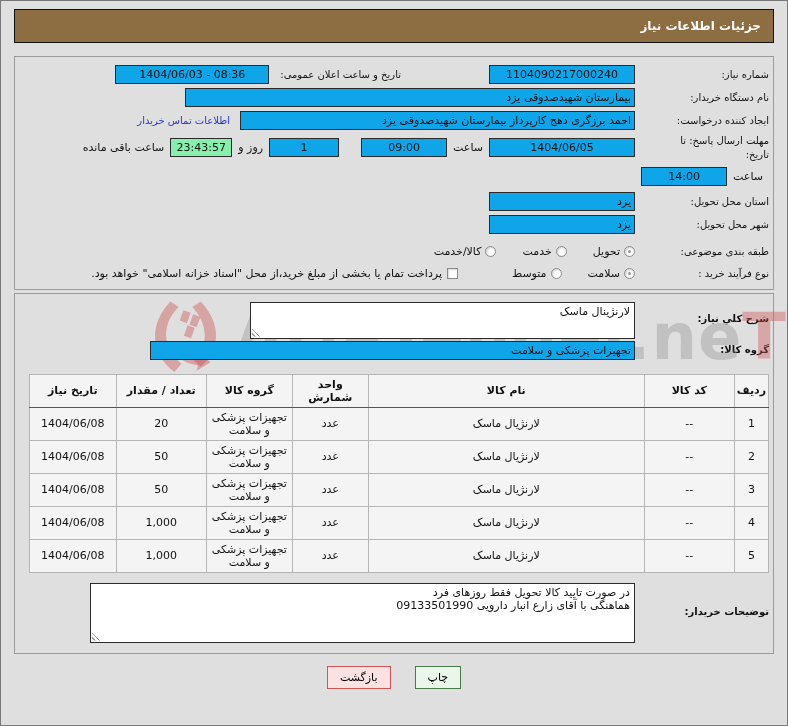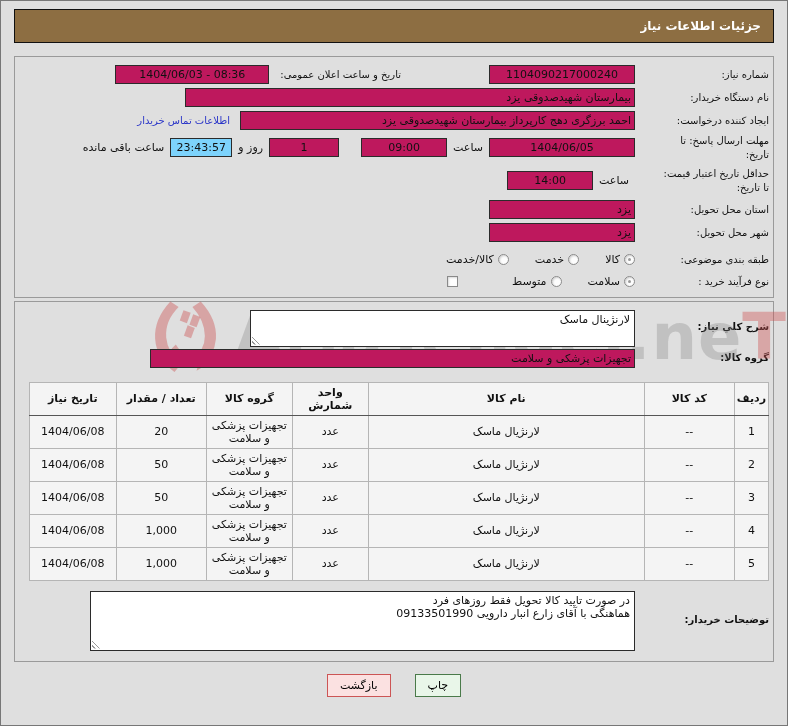--- a/index.html
+++ b/index.html
@@ -29,25 +29,25 @@
   .panel { margin:0 13px; border:1px solid #9a9a9a; padding:8px 4px; }
   .panel1 { margin-top:13px; }
   .panel2 { margin-top:3px; }
   .frow { display:flex; align-items:center; margin-bottom:4px; }
   .flabel {
     flex:none; width:134px; font-size:10px; padding-left:4px;
     white-space:pre-line; line-height:1.35;
   }
   .blabel { font-weight:bold; }
   .tb {
-    flex:none; height:19px; border:1px solid #2b2b2b; background:#be185d;
+    flex:none; height:19px; border:1px solid #2b2b2b; background:#0ea5e9;
     font:11px "DejaVu Sans", sans-serif; padding:0 3px; position:relative; color:#111;
   }
   .ltr { direction:ltr; text-align:center; }
-  .yellow { background:#7dd3fc; }
+  .yellow { background:#86efac; }
   .inline-lbl { font-size:11px; margin:0 6px; white-space:nowrap; }
   .gap22 { margin-right:22px; }
   .contact-link { font-size:10px; color:#2a35c8; margin-right:10px; cursor:pointer; position:relative; }
   
   .opt { display:inline-flex; align-items:center; margin-left:26px; font-size:11px; cursor:default; }
   .radio {
     display:inline-block; width:11px; height:11px; border:1px solid #8a8a8a; border-radius:50%;
     background:#fdfdfd; box-shadow:inset 1px 1px 2px rgba(0,0,0,0.18); margin-left:4px; position:relative;
   }
   .radio.sel::after { content:""; position:absolute; inset:3px; border-radius:50%; background:#9a9a9a; }
@@ -125,41 +125,39 @@
     <input class="tb ltr" style="width: 146px;" readonly="" value="1404/06/05">
     <span class="inline-lbl">ساعت</span>
     <input class="tb ltr" style="width: 86px;" readonly="" value="09:00">
     <input class="tb ltr gap22" style="width: 70px;" readonly="" value="1">
     <span class="inline-lbl">روز و</span>
     <input class="tb ltr yellow" style="width: 62px;" readonly="" value="23:43:57">
     <span class="inline-lbl">ساعت باقی مانده</span>
   </div>
 
   <div class="frow" style="margin-bottom:6px;">
-    <div class="flabel">حداقل تاریخ اعتبار قیمت:
-تا تاریخ:</div>
     <span class="inline-lbl">ساعت</span>
     <input class="tb ltr" style="width: 86px;" readonly="" value="14:00">
   </div>
 
   <div class="frow">
     <div class="flabel">استان محل تحویل:</div>
     <input class="tb" style="width: 146px;" readonly="" value="یزد">
   </div>
 
   <div class="frow">
     <div class="flabel">شهر محل تحویل:</div>
     <input class="tb" style="width: 146px;" readonly="" value="یزد">
   </div>
 
   <div class="frow" style="margin-top:8px;">
     <div class="flabel">طبقه بندی موضوعی:</div>
     <div id="category-options"><span class="opt">
           <span class="radio sel"></span>
-          <span>کالا</span>
+          <span>تحویل</span>
         </span><span class="opt">
           <span class="radio"></span>
           <span>خدمت</span>
         </span><span class="opt">
           <span class="radio"></span>
           <span>کالا/خدمت</span>
         </span></div>
   </div>
 
   <div class="frow" style="margin-top:6px;margin-bottom:0;">
@@ -168,20 +166,21 @@
         <span class="opt">
           <span class="radio sel"></span>
           <span>سلامت</span>
         </span>
         <span class="opt">
           <span class="radio"></span>
           <span>متوسط</span>
         </span>
       </div>
     <span class="cb" style="margin-right:28px;"></span>
+    <span class="cbl">پرداخت تمام یا بخشی از مبلغ خرید،از محل "اسناد خزانه اسلامی" خواهد بود.</span>
   </div>
 
 </div>
 
 <div class="panel panel2">
 
   <div class="frow" style="align-items:flex-start;margin-bottom:2px;">
     <div class="flabel blabel" style="padding-top:10px;">شرح کلي نیاز:</div>
     <div class="ta-wrap">
       <textarea style="width: 385px; height: 37px;">لارنژینال ماسک</textarea>

